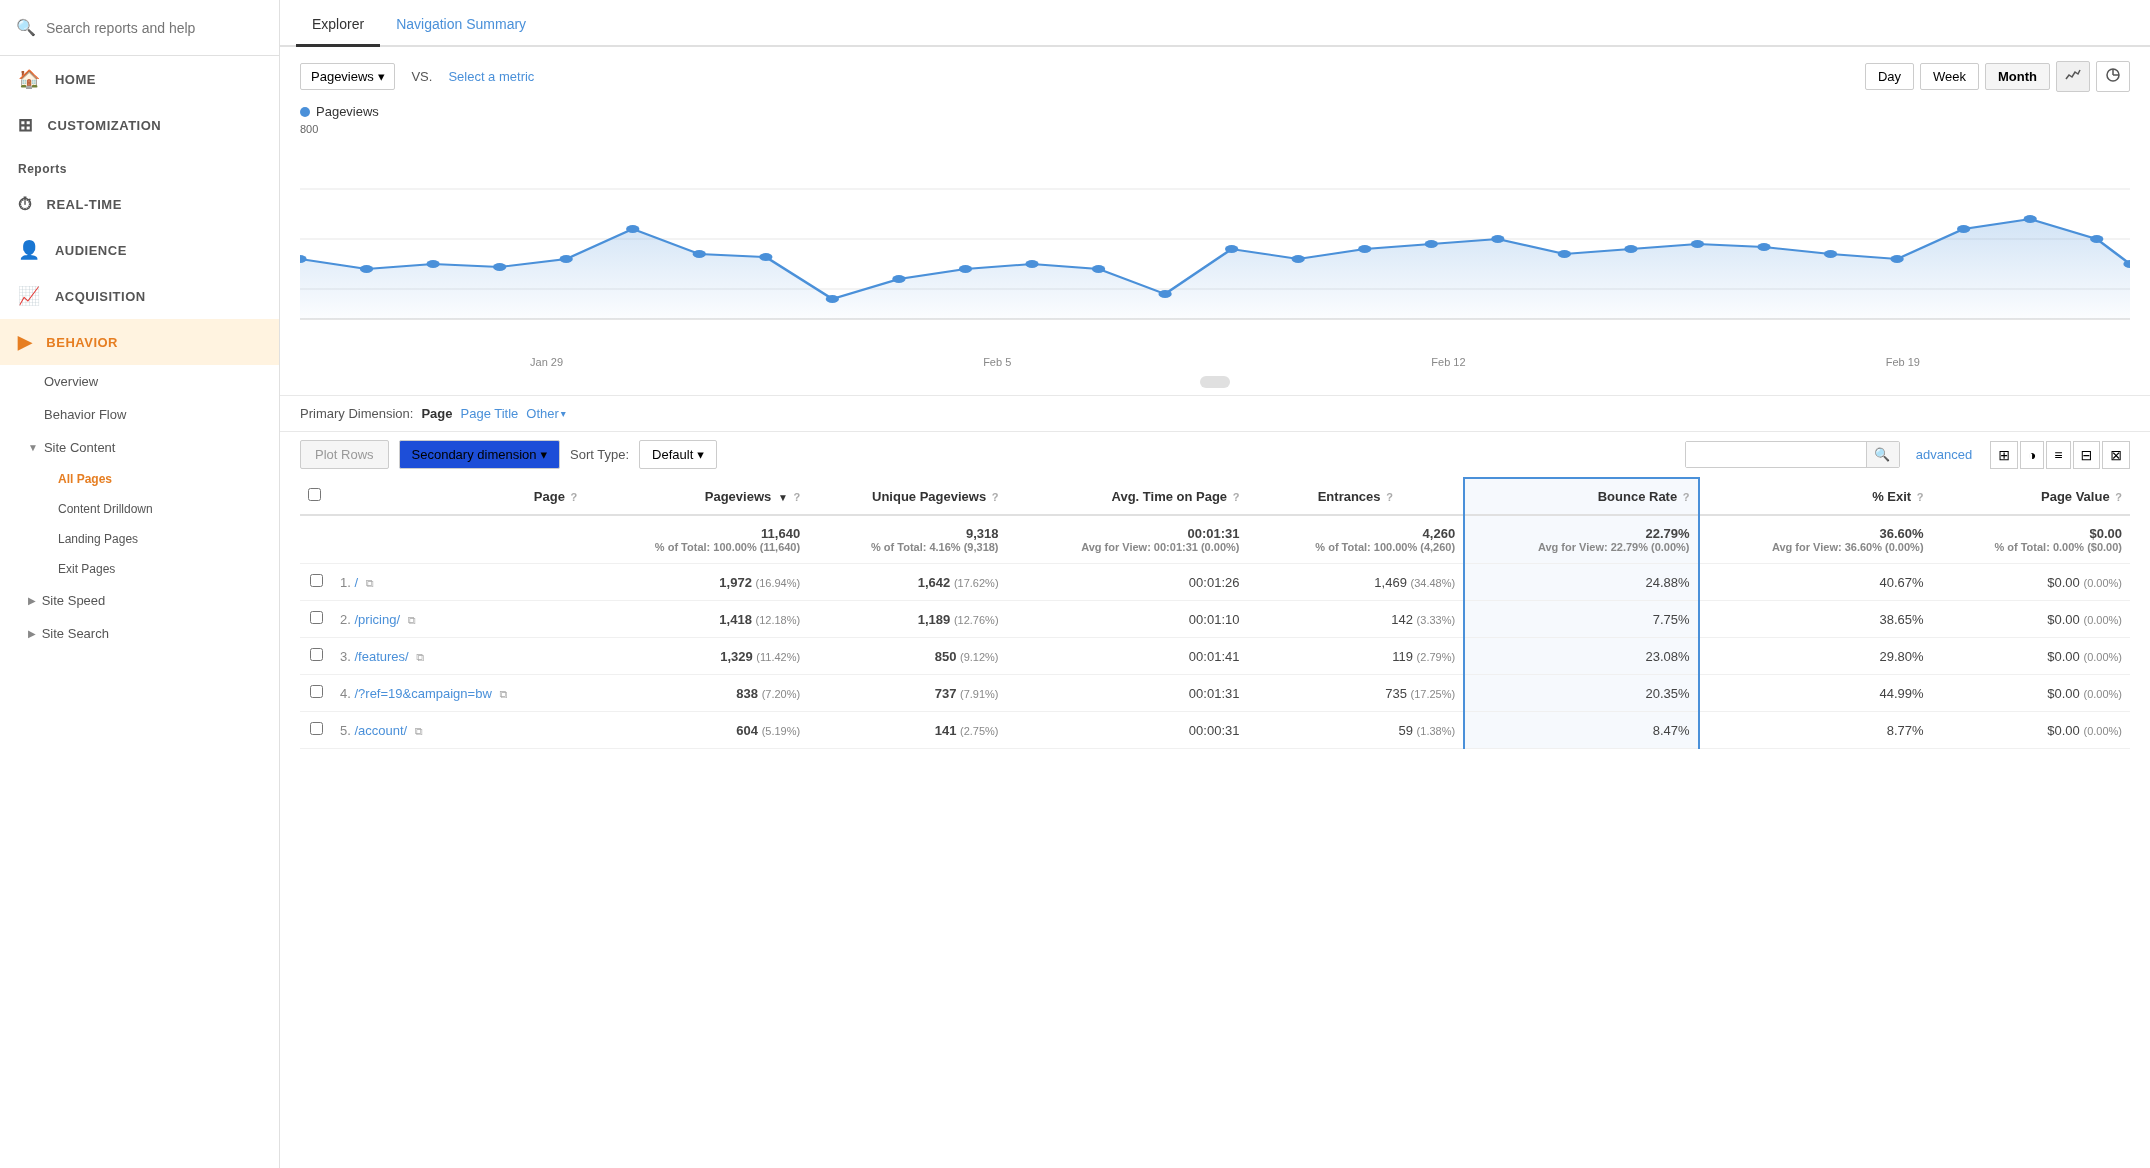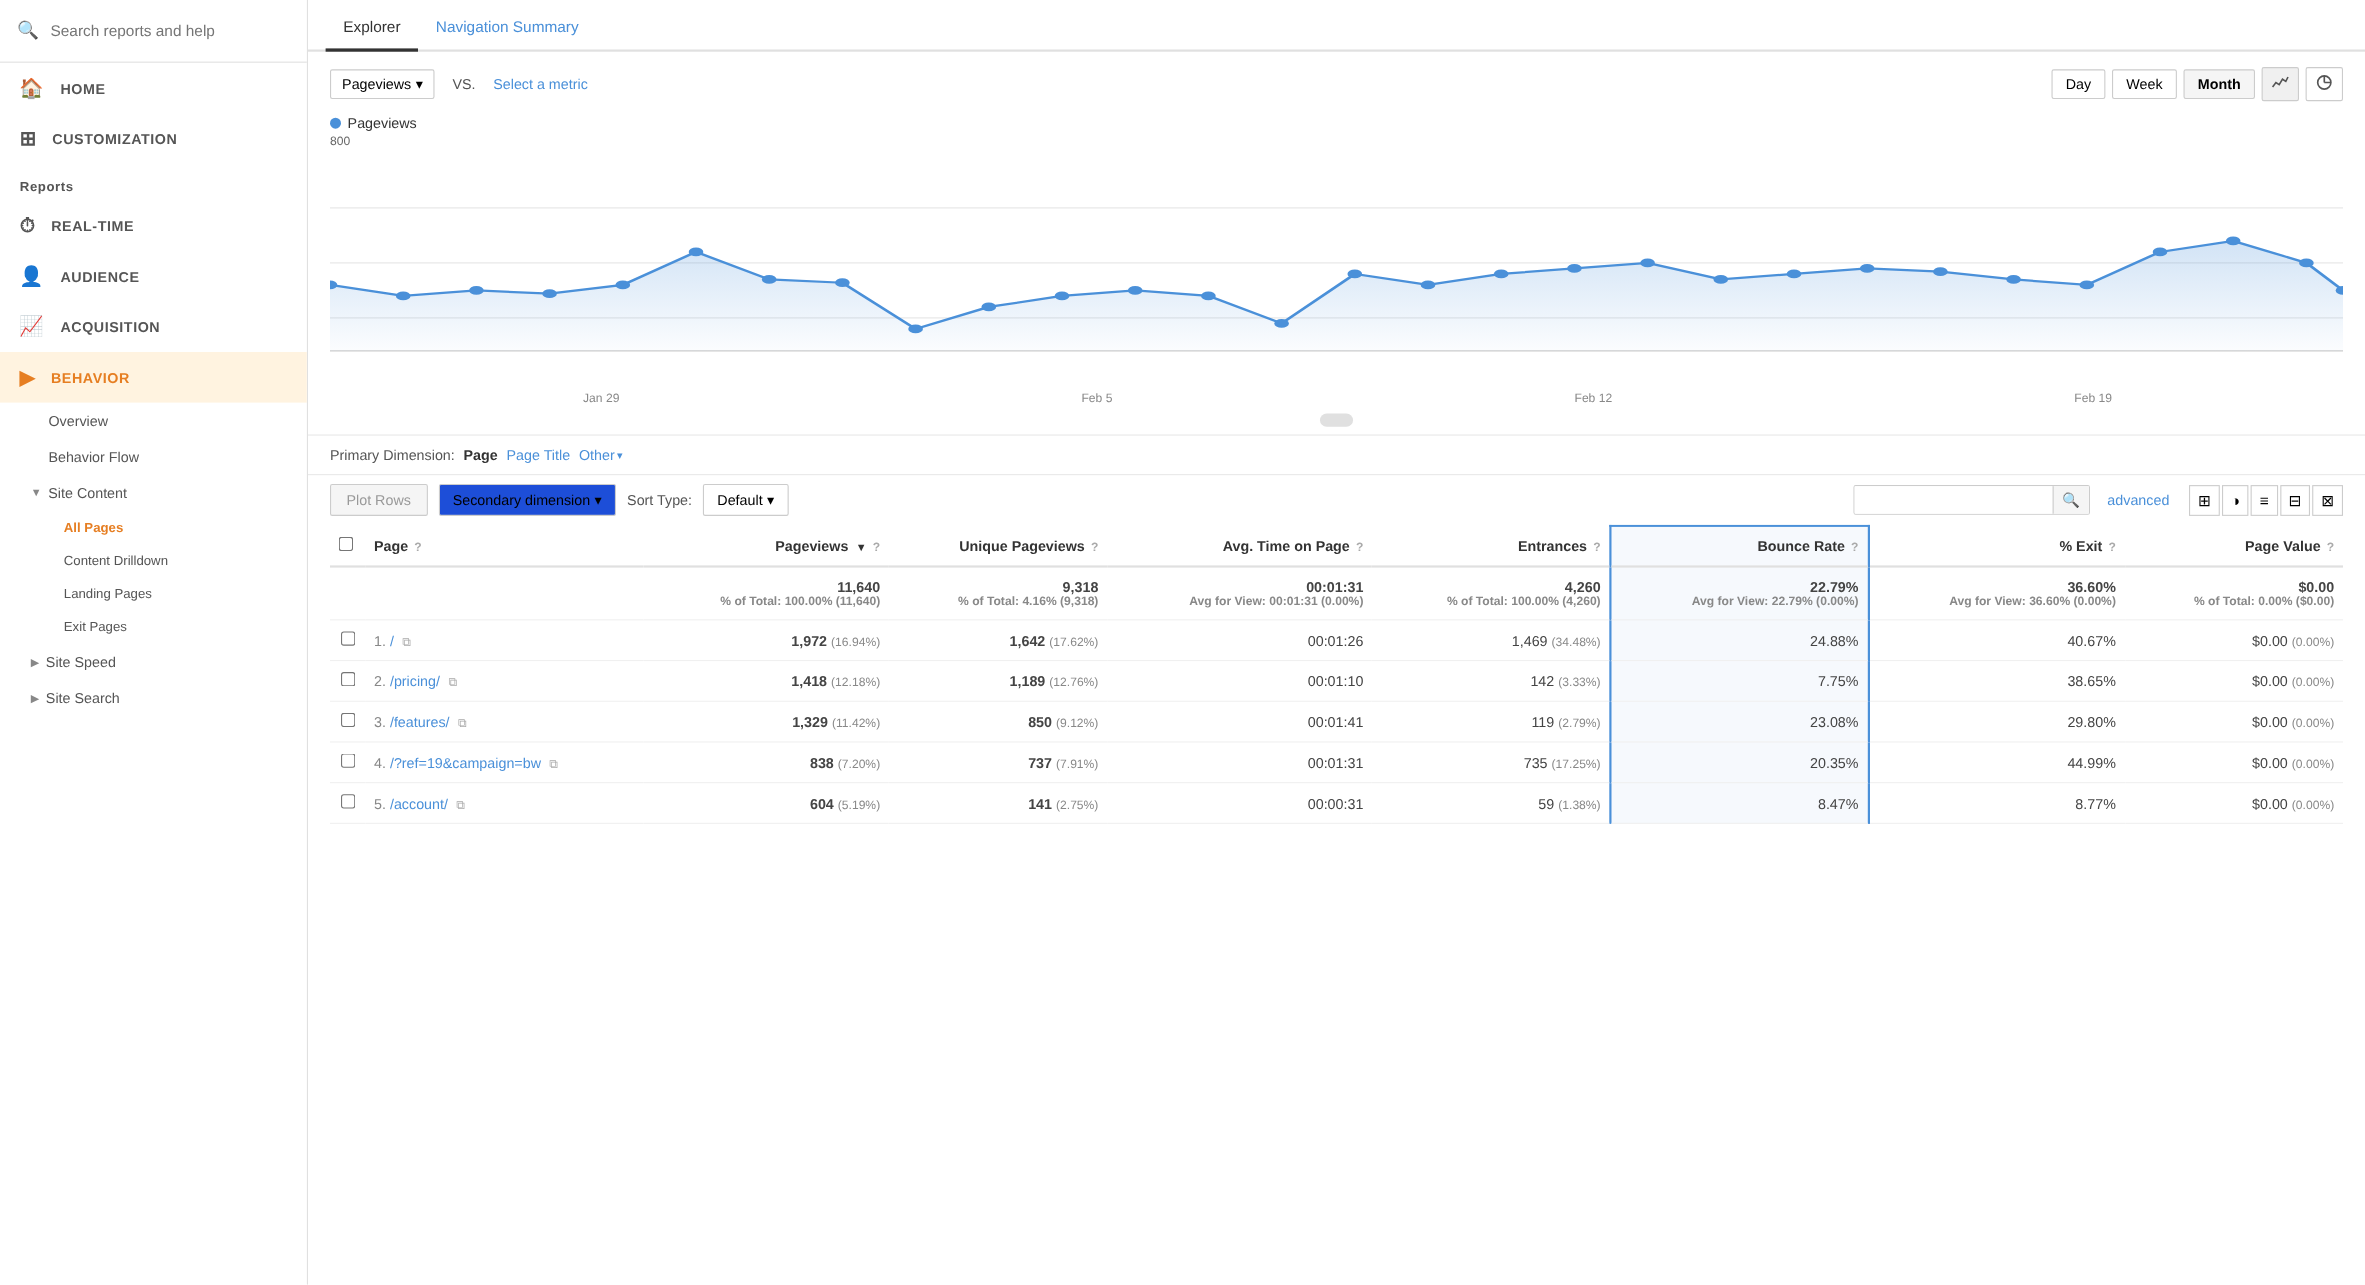--- a/index.html
+++ b/index.html
@@ -295,21 +295,21 @@
     }
     thead th {
       padding: 10px 8px;
       text-align: right;
       font-weight: 600;
       color: #333;
       white-space: nowrap;
       background: #fff;
     }
     thead th:first-child { text-align: left; width: 32px; }
-    thead th:nth-child(2) { text-align: left; }
+    thead th:nth-child(2) { text-align: right; }
     thead th.sorted { color: #333; }
 
     tbody tr {
       border-bottom: 1px solid #f0f0f0;
     }
     tbody td {
       padding: 10px 8px;
       text-align: right;
       color: #444;
       vertical-align: middle;
@@ -628,21 +628,21 @@
             <span class="help-icon">?</span>
           </th>
           <th style="cursor:pointer;">
             <span>Unique Pageviews</span>
             <span class="help-icon">?</span>
           </th>
           <th style="cursor:pointer;">
             <span>Avg. Time on Page</span>
             <span class="help-icon">?</span>
           </th>
-          <th style="cursor:pointer;">
+          <th style="cursor:pointer;text-align:center;">
             <span>Entrances</span>
             <span class="help-icon">?</span>
           </th>
           <th class="bounce-col-highlight-top" style="cursor:pointer;">
             <span>Bounce Rate</span>
             <span class="help-icon">?</span>
           </th>
           <th style="cursor:pointer;">
             <span>% Exit</span>
             <span class="help-icon">?</span>

